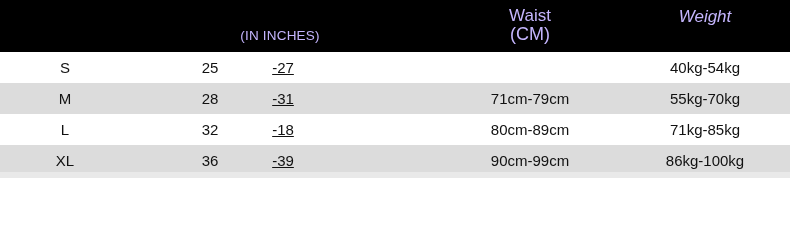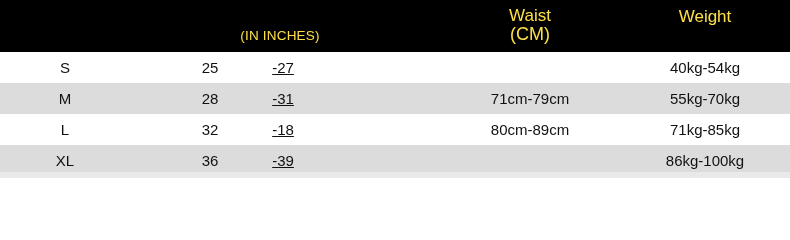--- a/index.html
+++ b/index.html
@@ -21,21 +21,21 @@
   
   .chart-header {
     position: relative;
     height: 52px;
     background: #000000;
     color: #ffffff;
   }
   .hdr-cell {
     position: absolute;
     text-align: center;
-    color: #fde047;
+    color: #c4b5fd;
     line-height: 1.05;
   }
   .hdr-inches {
     left: 170px;
     width: 220px;
     top: 29px;
     font-size: 13.5px;
     letter-spacing: .2px;
   }
   .hdr-waist {
@@ -47,20 +47,21 @@
   .hdr-waist .sub {
     display: block;
     font-size: 18px;
     margin-top: 0;
   }
   .hdr-weight {
     left: 620px;
     width: 170px;
     top: 8px;
     font-size: 17px;
+    font-style: italic;
   }
 
   
   .chart-body {
     position: relative;
     height: 126px;
   }
   .row {
     position: relative;
     height: 31px;
@@ -134,20 +135,21 @@
       <div class="cell c-in-min">32</div>
       <div class="cell c-in-max">-18</div>
       <div class="cell c-waist">80cm-89cm</div>
       <div class="cell c-weight">71kg-85kg</div>
     </div>
 
     <div class="row shaded">
       <div class="cell c-size">XL</div>
       <div class="cell c-in-min">36</div>
       <div class="cell c-in-max">-39</div>
+      <div class="cell c-waist">90cm-99cm</div>
       <div class="cell c-weight">86kg-100kg</div>
     </div>
 
   </div>
 
   <div class="bottom-sliver"></div>
 
 </div>
 
 </body></html>

